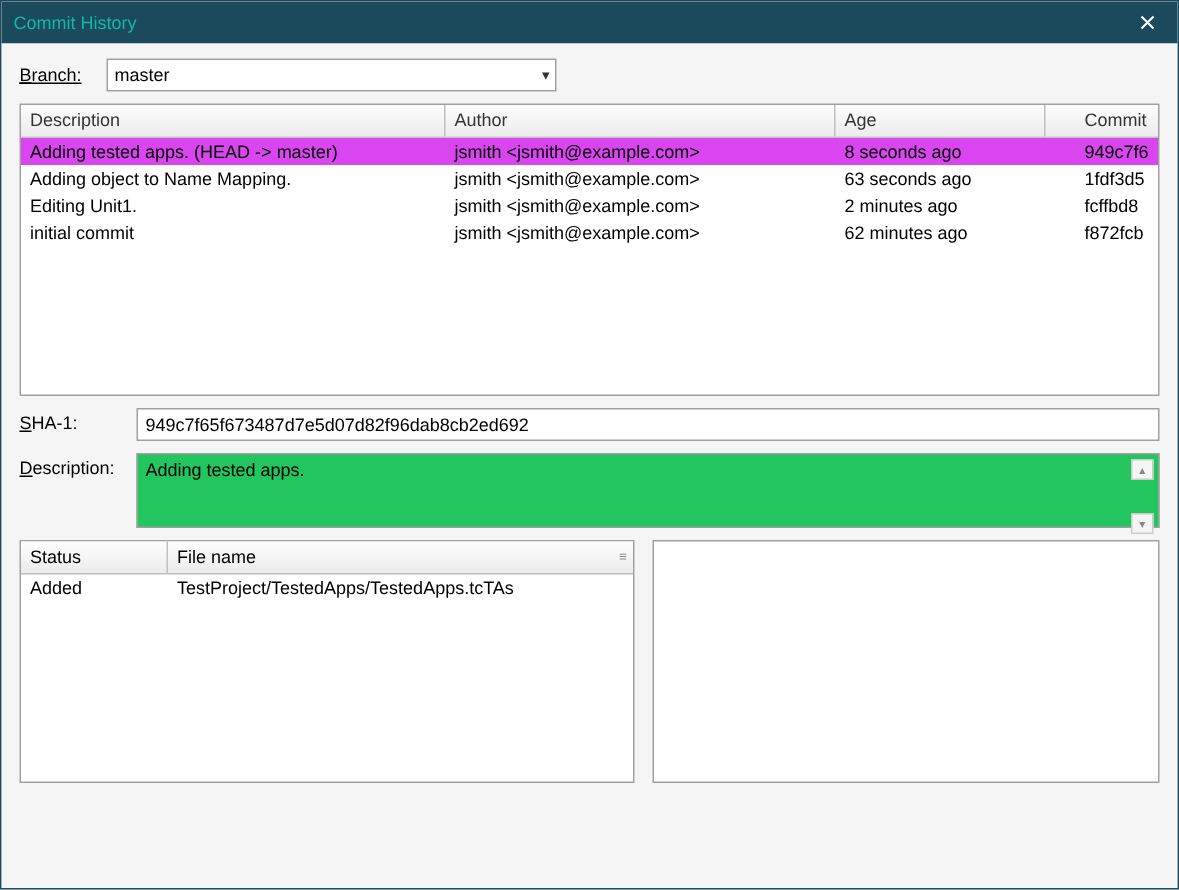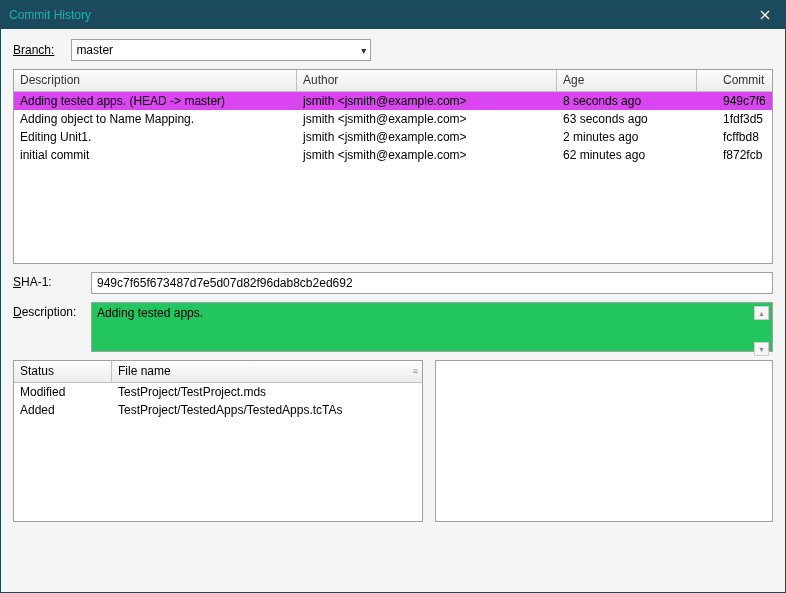--- a/index.html
+++ b/index.html
@@ -124,24 +124,20 @@
     <div class="files-table">
       <div class="thead">
         <div class="th col-status">Status</div>
         <div class="th col-fname">
           <span>File name</span>
           <span class="sort-glyph">≡</span>
         </div>
       </div>
       <div class="tbody" id="files-tbody">
           <div class="tr">
-            <div class="td col-status">Modified</div>
-            <div class="td col-fname">TestProject/TestProject.mds</div>
-          </div>
-          <div class="tr">
             <div class="td col-status">Added</div>
             <div class="td col-fname">TestProject/TestedApps/TestedApps.tcTAs</div>
           </div>
         </div>
     </div>
     <div class="preview-pane"></div>
   </div>
 
 
 </div>

